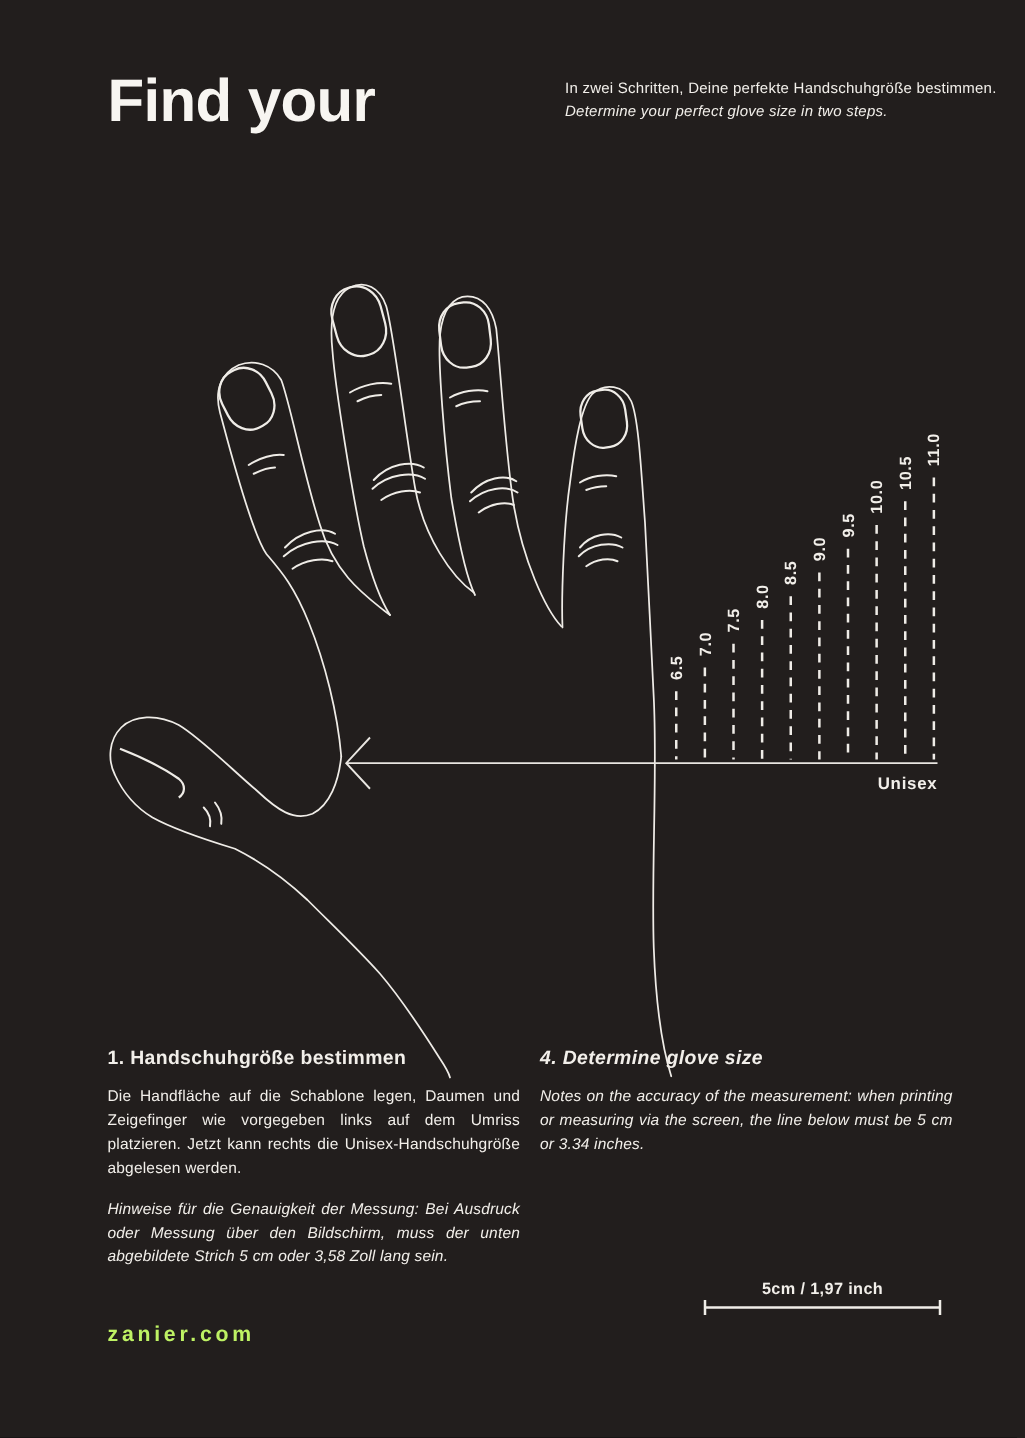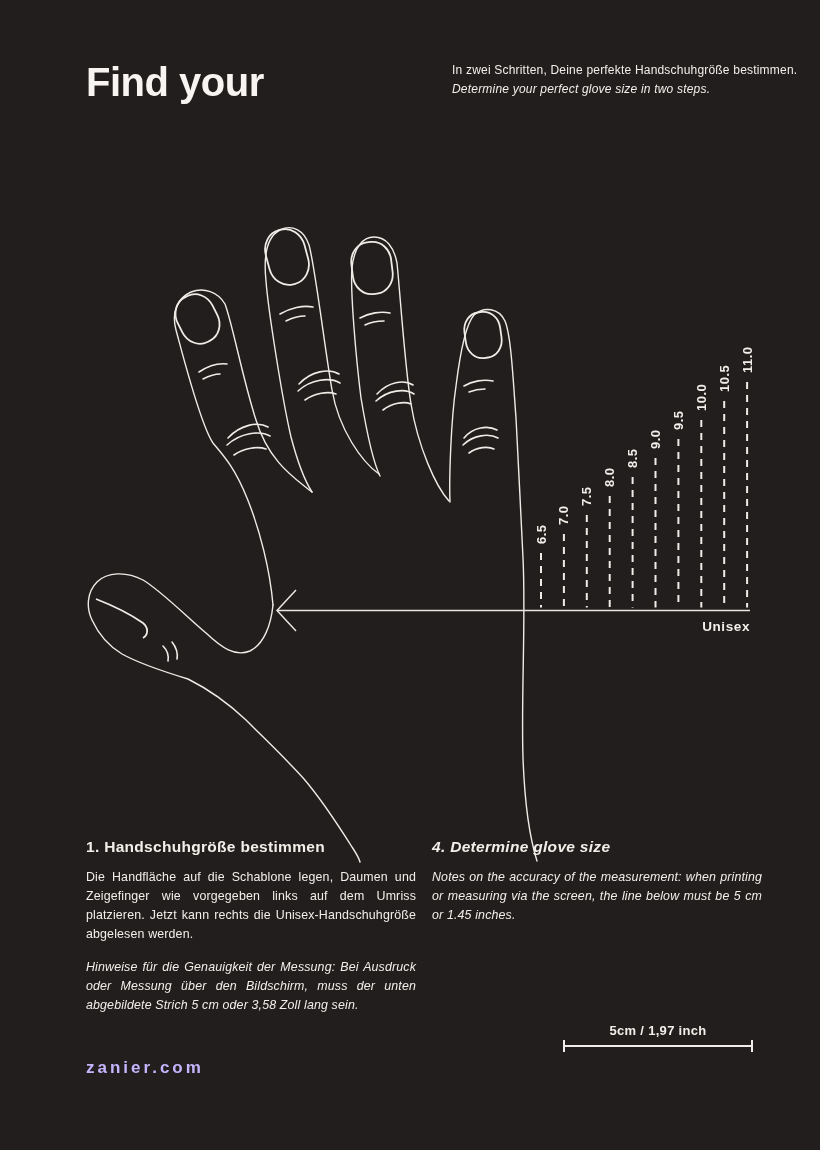--- a/index.html
+++ b/index.html
@@ -2,21 +2,21 @@
 <html><head>
 <meta charset="utf-8">
 <style>
   html,body{margin:0;padding:0;background:#111;}
   .page{
     position:relative;width:820px;height:1150px;background:#221e1d;overflow:hidden;
     font-family:"Liberation Sans",sans-serif;color:#f2efea;margin:0 auto;
   }
   .title{
     position:absolute;left:86px;top:56px;margin:0;
-    font-size:40px;font-weight:700;line-height:52px;letter-spacing:-0.5px;color:#f7f5f1;
+    font-size:48px;font-weight:700;line-height:52px;letter-spacing:-0.5px;color:#f7f5f1;
   }
   .title span{display:block;}
   .intro{position:absolute;left:437px;top:61px;font-size:12px;line-height:18.5px;letter-spacing:0.2px;margin-left:15px;}
   .intro p{margin:0;white-space:nowrap;}
   .intro .en{font-style:italic;}
   svg.diagram{position:absolute;left:0;top:0;}
   .outline{fill:none;stroke:#efece7;stroke-width:1.4;stroke-linecap:round;stroke-linejoin:round;}
   .nail{fill:none;stroke:#efece7;stroke-width:1.8;}
   .crease{fill:none;stroke:#efece7;stroke-width:1.6;stroke-linecap:round;}
   .axis{stroke:#e9e6e1;stroke-width:1.5;fill:none;}
@@ -25,21 +25,21 @@
   .scale-label{font-size:13px;font-weight:700;letter-spacing:0.5px;}
   .unisex{font-size:13.5px;font-weight:700;letter-spacing:0.6px;}
   .ruler-label{font-size:13px;font-weight:700;letter-spacing:0.3px;}
   .col{position:absolute;top:838px;width:330px;}
   .col-de{left:86px;}
   .col-en{left:432px;}
   .col h3{margin:0 0 12px;font-size:15.5px;letter-spacing:0.3px;}
   .col-en h3{font-style:italic;}
   .col p{margin:0 0 14px;font-size:12.4px;line-height:1.53;text-align:justify;letter-spacing:0.15px;}
   .it{font-style:italic;}
-  .brand{position:absolute;left:86px;top:1058px;font-size:17px;font-weight:700;letter-spacing:3px;color:#c4b5fd;}
+  .brand{position:absolute;left:86px;top:1058px;font-size:17px;font-weight:700;letter-spacing:3px;color:#bef264;}
 </style>
 </head>
 <body>
 
 <div class="page">
 
   <h1 class="title">
     <span>Find your</span>
   </h1>
 
@@ -135,17 +135,17 @@
   </svg>
 
   <section class="col col-de">
     <h3>1. Handschuhgröße bestimmen</h3>
     <p>Die Handfläche auf die Schablone legen, Daumen und Zeigefinger wie vorgegeben links auf dem Umriss platzieren. Jetzt kann rechts die Unisex-Handschuhgröße abgelesen werden.</p>
     <p class="it">Hinweise für die Genauigkeit der Messung: Bei Ausdruck oder Messung über den Bildschirm, muss der unten abgebildete Strich 5 cm oder 3,58 Zoll lang sein.</p>
   </section>
 
   <section class="col col-en">
     <h3>4. Determine glove size</h3>
-    <p class="it">Notes on the accuracy of the measurement: when printing or measuring via the screen, the line below must be 5 cm or 1.45 inches.</p>
+    <p class="it">Notes on the accuracy of the measurement: when printing or measuring via the screen, the line below must be 5 cm or 3.34 inches.</p>
   </section>
 
   <div class="brand">zanier.com</div>
 </div>
 
 </body></html>

